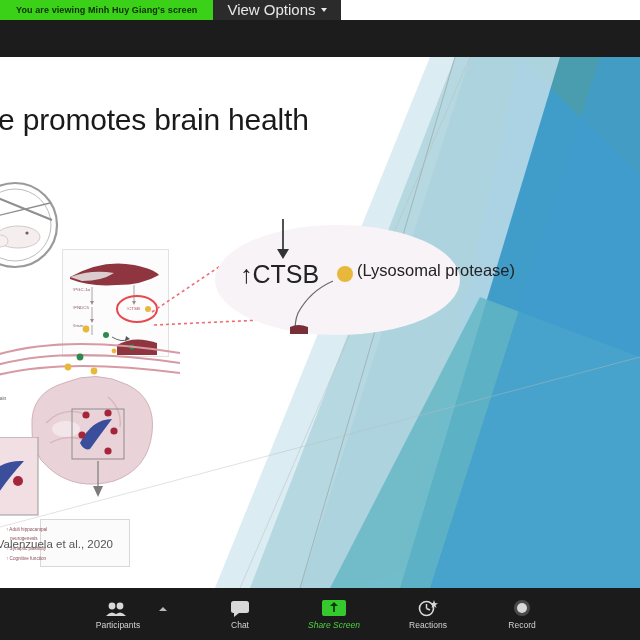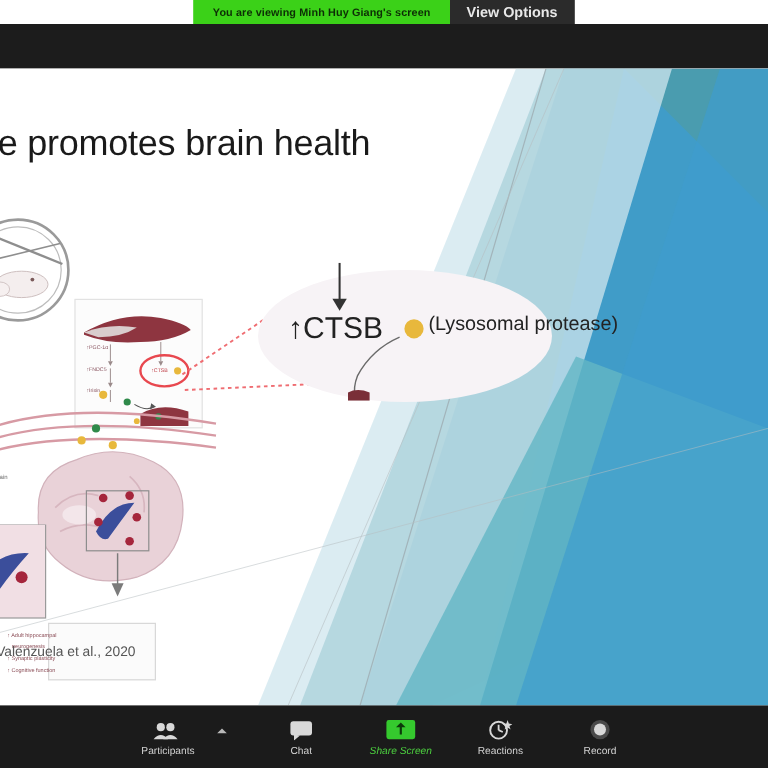--- a/index.html
+++ b/index.html
@@ -5,31 +5,31 @@
   html,body{margin:0;padding:0;}
   body{
     width:640px;height:640px;overflow:hidden;
     background:#0f0f0f;
     font-family:"Liberation Sans",sans-serif;
     position:relative;
   }
   
   #top-bar{
     position:absolute;left:0;top:0;width:640px;height:20px;
-    background:#ffffff;display:flex;justify-content:center;align-items:stretch;
+    background:#ffffff;display:flex;align-items:stretch;
   }
   #viewing-banner{
     background:#3bd118;color:#0d2d06;
     font-size:9px;font-weight:bold;line-height:20px;
     padding:0 16px;white-space:nowrap;letter-spacing:.1px;
   }
   #view-options-btn{
-    background:#2b2b2b;color:#e8e8e8;font-size:12px;font-weight:bold;
+    background:#2b2b2b;color:#e8e8e8;font-size:15px;font-weight:normal;
     line-height:20px;padding:0 14px;white-space:nowrap;
-    display:flex;align-items:center;gap:5px;flex-direction:column;
+    display:flex;align-items:center;gap:5px;
   }
   .caret-down{
     width:0;height:0;border-left:3.5px solid transparent;
     border-right:3.5px solid transparent;border-top:4px solid #e8e8e8;
     display:inline-block;
   }
   
   #dark-band-top{
     position:absolute;left:0;top:20px;width:640px;height:37px;background:#1c1c1c;
   }
@@ -70,21 +70,21 @@
   .outcome-box{
     position:absolute;left:40px;top:462px;width:88px;height:46px;
     background:#fbfbfb;border:1px solid #d8d8d8;
   }
   .outcome-line{
     position:absolute;font-size:4.6px;color:#8a4b55;white-space:nowrap;left:6px;
   }
   
   #toolbar{
     position:absolute;left:0;top:588px;width:640px;height:52px;
-    background:#1b1b1b;display:flex;align-items:center;justify-content:center;gap:5px;
+    background:#1b1b1b;display:flex;align-items:center;justify-content:center;gap:16px;
   }
   .tb-item{
     width:78px;height:52px;display:flex;flex-direction:column;
     align-items:center;justify-content:center;gap:3px;
     color:#d2d2d2;font-size:8.5px;
   }
   .tb-item.green{color:#4ccf3f;font-style:italic;}
   .tb-icon{height:19px;display:flex;align-items:flex-end;justify-content:center;}
   #participants-group{
     display:flex;align-items:center;gap:0;height:52px;

